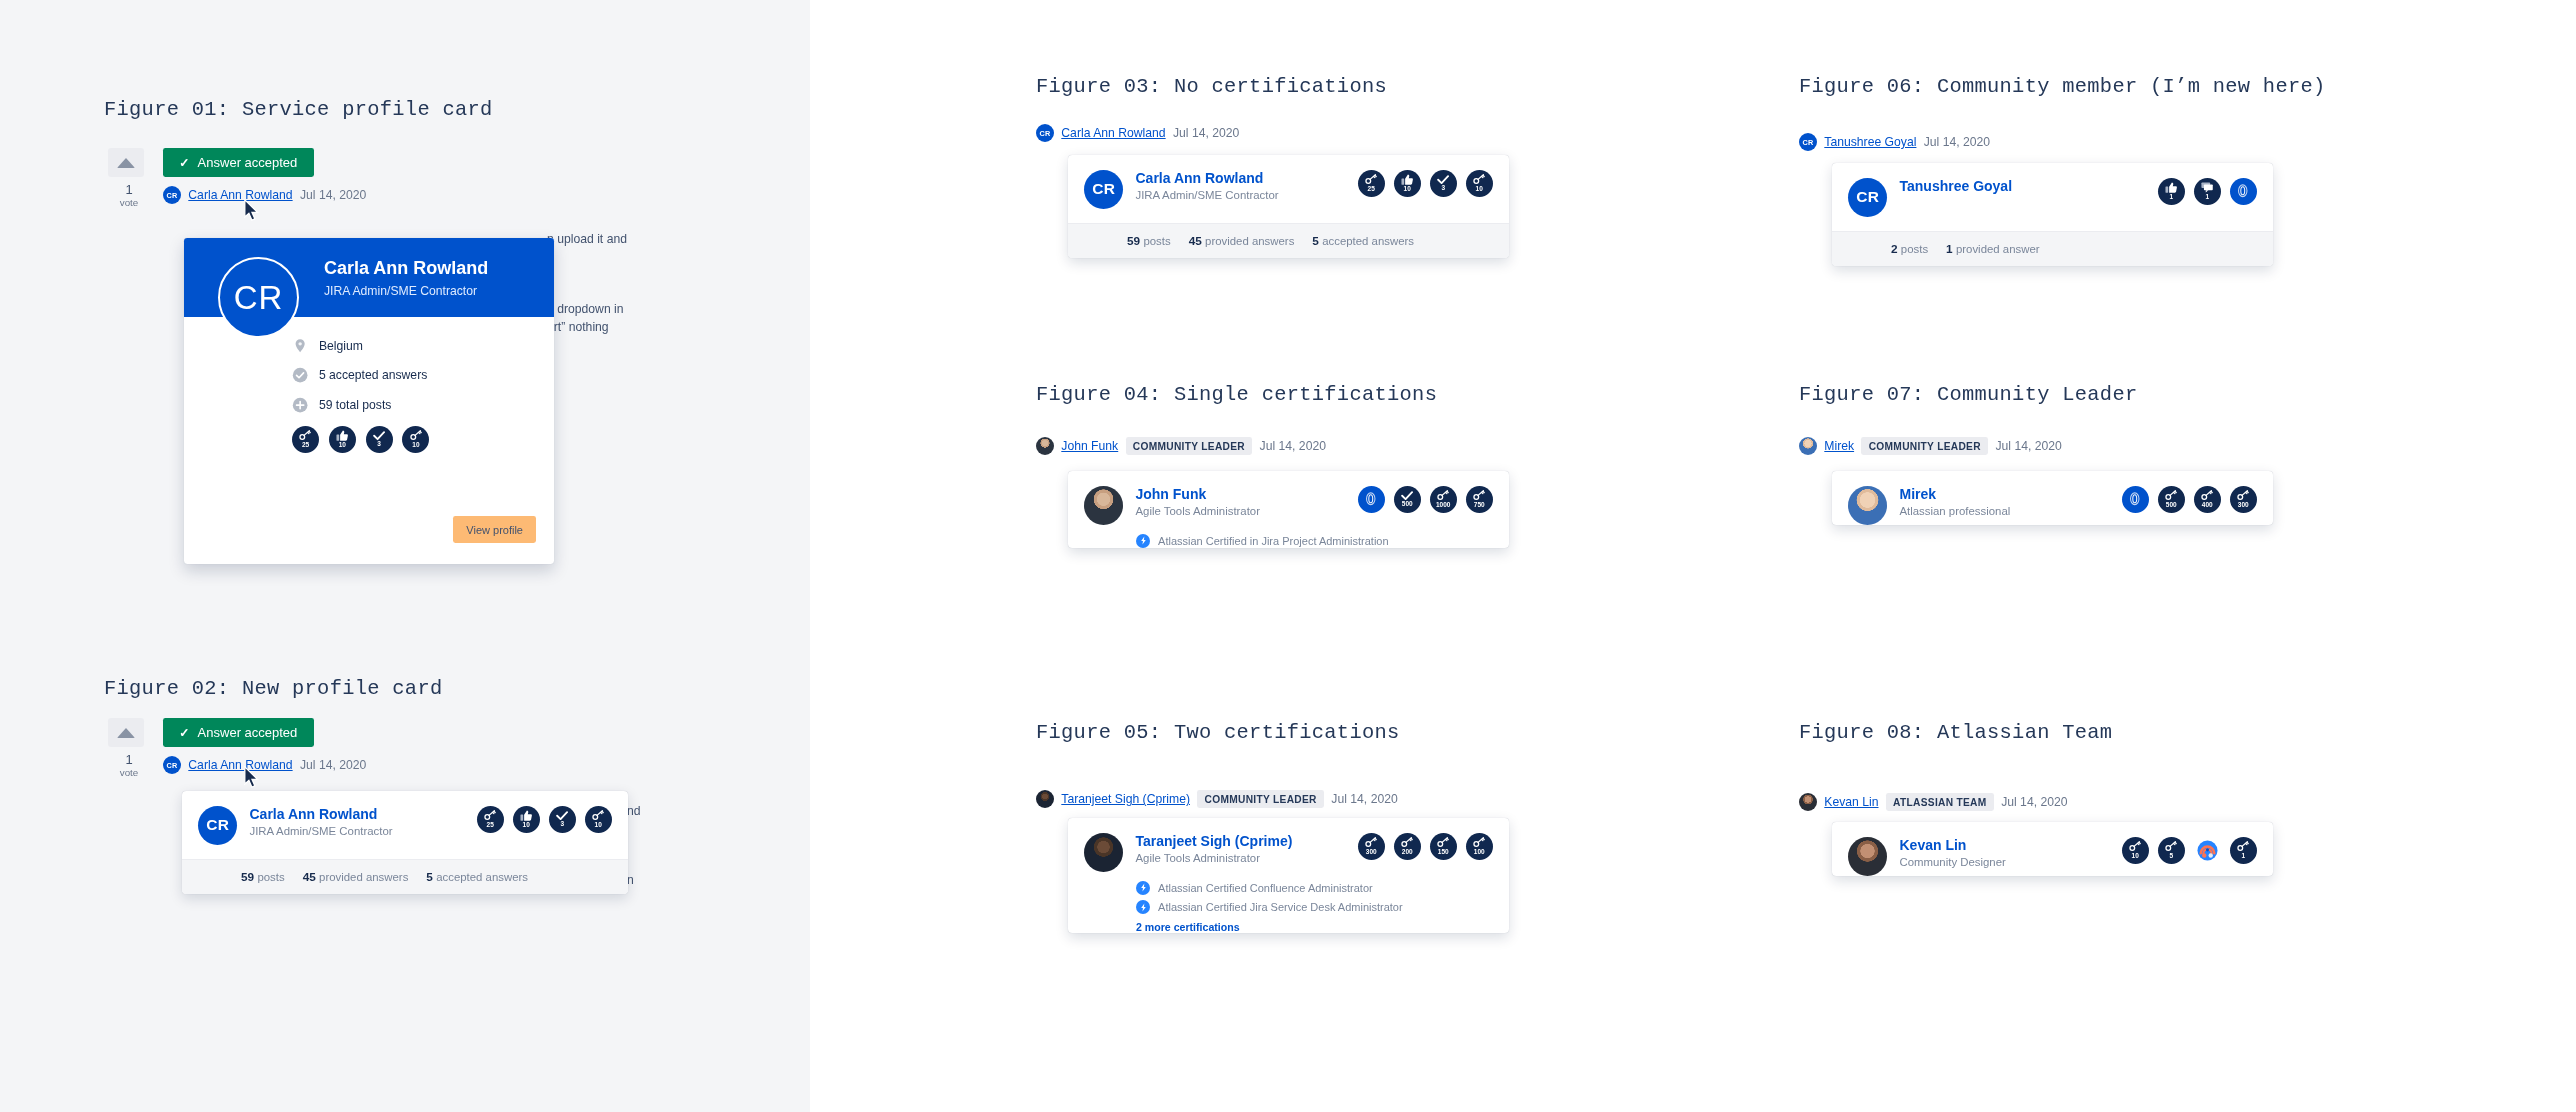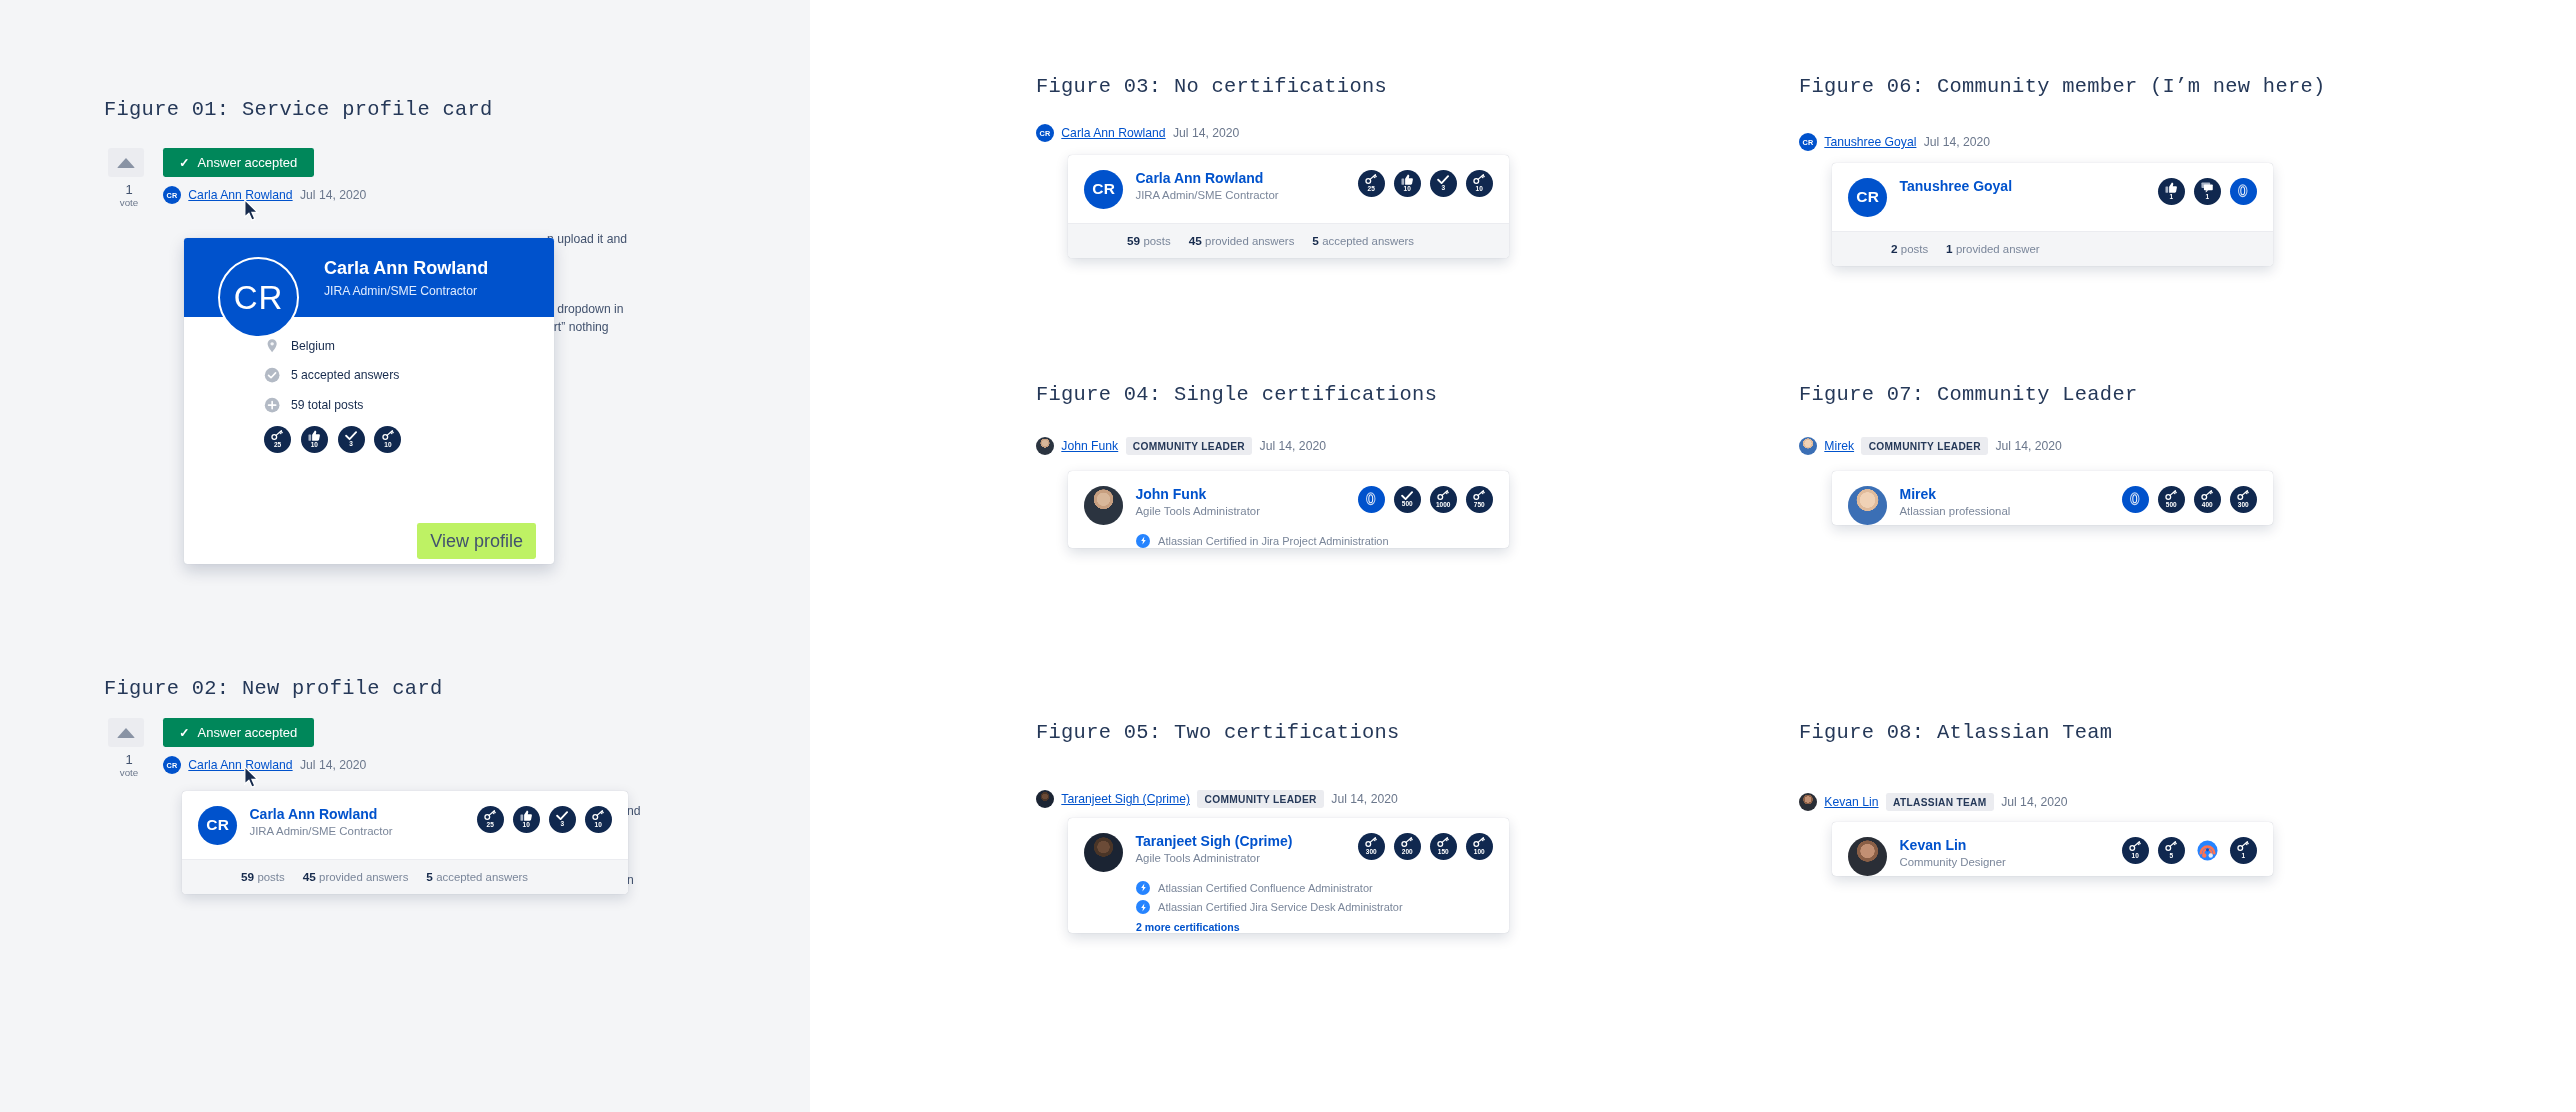--- a/index.html
+++ b/index.html
@@ -84,40 +84,40 @@
     background:#0052cc; height:79px; border-radius:3.3px 3.3px 0 0; position:relative;
   }
   .old-avatar-ring {
     position:absolute; left:34px; top:19px; width:81px; height:81px; border-radius:50%;
     background:#0052cc; border:2.4px solid #fff; color:#fff;
     display:flex; align-items:center; justify-content:center;
     font-size:33px; font-weight:400; letter-spacing:0.8px;
   }
   .old-card-name { position:absolute; left:140px; top:19.5px; color:#fff; font-size:18px; font-weight:700; }
   .old-card-role { position:absolute; left:140px; top:46px; color:#deebff; font-size:12.2px; }
-  .old-card-body { padding:21px 0 0 80px; }
+  .old-card-body { padding:21px 0 0 108px; }
   .old-row { display:flex; align-items:center; gap:10.6px; margin-bottom:13px; }
   .old-row-text { font-size:12.2px; color:#172b4d; }
   .grey-ico { width:16.3px;height:16.3px; flex:none; display:block; }
 
   .badge-row { display:flex; gap:9.8px; margin-top:6.5px; }
   .badge {
     width:27px;height:27px;border-radius:50%;background:#10284f;color:#fff;
     display:flex;flex-direction:column;align-items:center;justify-content:center;
     gap:0.8px; flex:none;
   }
   .badge.ring { background:#0052cc; }
   .badge.atl { background:#2684ff; }
   .badge svg { display:block; }
   .badge-num { font-size:6.5px; font-weight:700; line-height:1; }
 
   .view-profile-btn {
-    position:absolute; right:18px; bottom:5px;
-    background:#bef264; border:none; border-radius:2.4px;
-    padding:7.3px 13px; font-size:18px; color:#42526e; cursor:pointer;
+    position:absolute; right:18px; bottom:21px;
+    background:#fdba74; border:none; border-radius:2.4px;
+    padding:7.3px 13px; font-size:11px; color:#42526e; cursor:pointer;
   }
 
   
   .pc {
     position:absolute; background:#fff; border-radius:4.1px;
     box-shadow:0 4.9px 13px rgba(9,30,66,0.14), 0 0 0.8px rgba(9,30,66,0.28);
     overflow:hidden;
   }
   .pc-main { display:flex; align-items:flex-start; padding:14.7px 16.3px 0 16.3px; }
   .pc-avatar {

